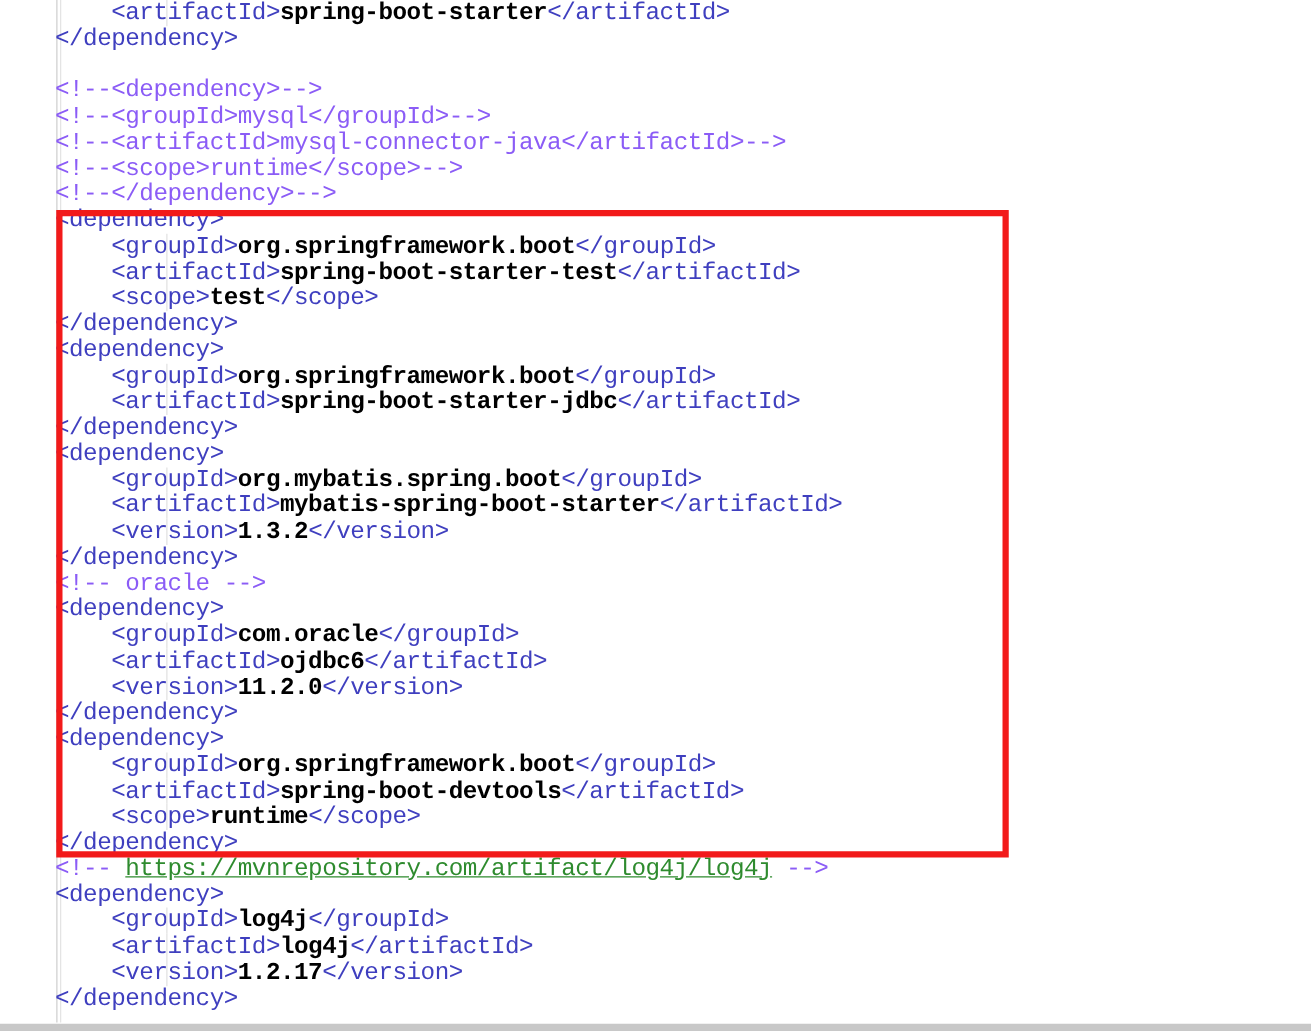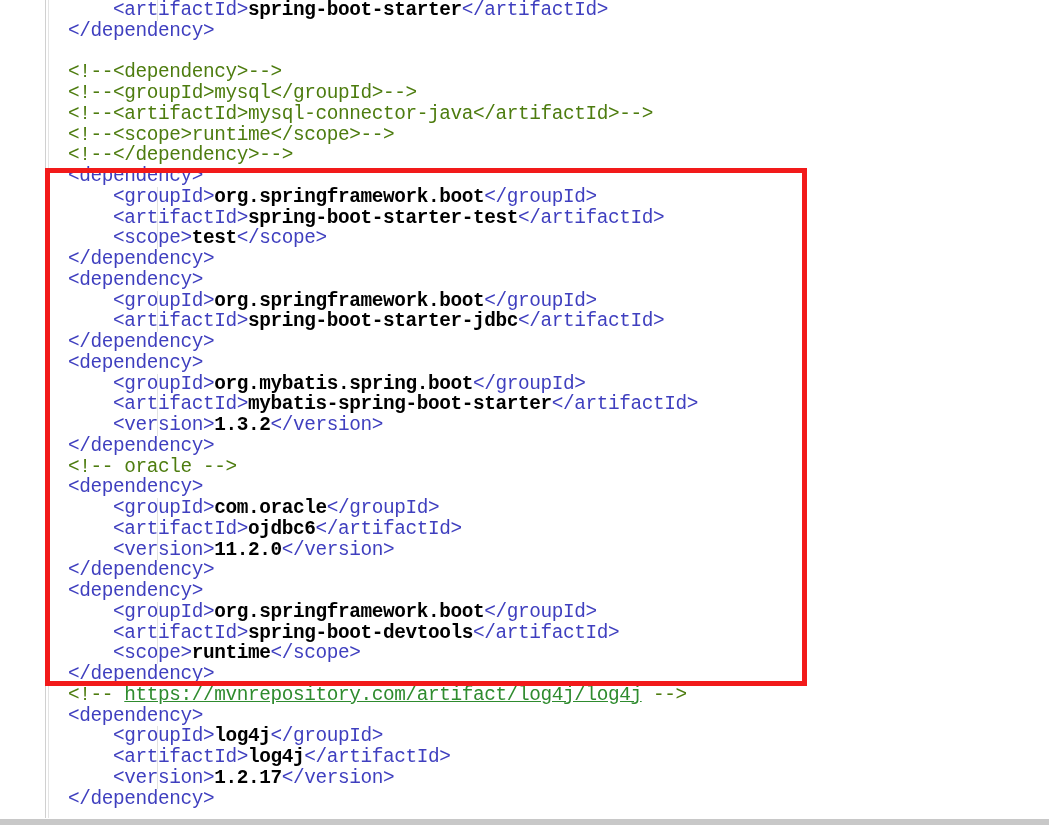--- a/index.html
+++ b/index.html
@@ -59,36 +59,35 @@
     white-space: pre;
     font-family: "Liberation Mono", "DejaVu Sans Mono", monospace;
     font-size: 19.4px;
     line-height: 20.75px;
     letter-spacing: -0.02em;
   }
   .line {
     height: 20.75px;
     padding-left: 44px;
     position: relative;
-    margin-left: 24px;
   }
   
   .line.ind::before {
     content: "";
     position: absolute;
     left: 133px;
     top: 0;
     width: 1px;
     height: 20.75px;
     background: #e2e2e2;
   }
 
   .tag      { color: #3f3fbf; }
   .val      { color: #000000; font-weight: bold; }
-  .comment  { color: #4d7c0f; }
+  .comment  { color: #8b5cf6; }
   .link     { color: #2e8b2e; text-decoration: underline; text-align: right; }
 
   
   .red-box {
     position: absolute;
     left: 45px;
     top: 168px;
     width: 762px;
     height: 518px;
     border: 5px solid #f21a1a;

